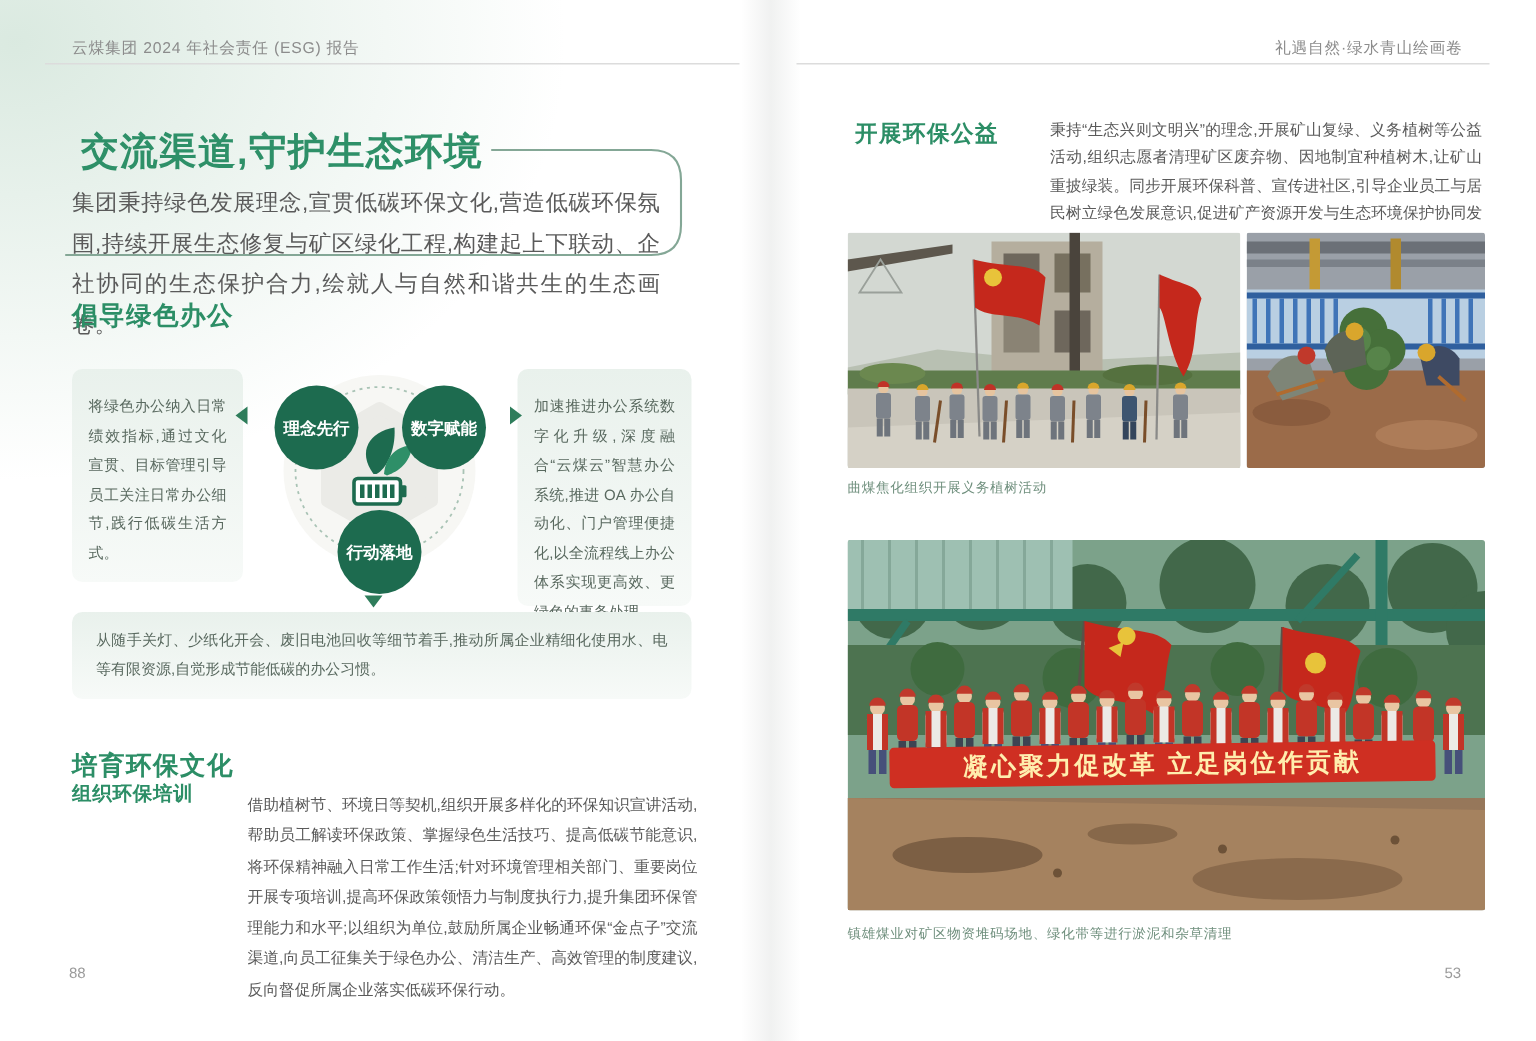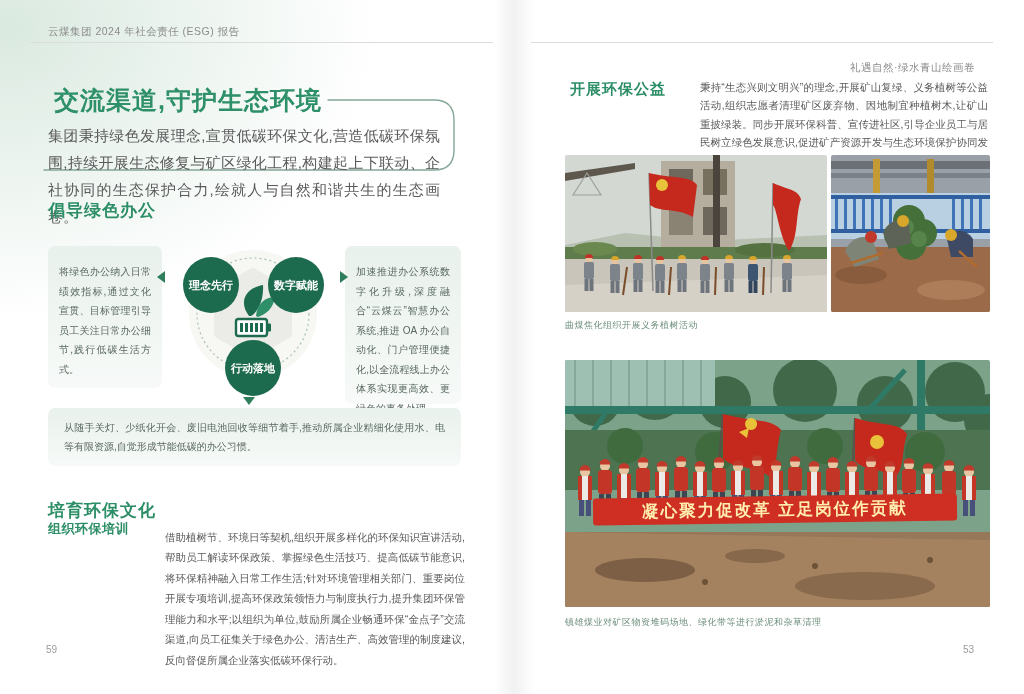--- a/index.html
+++ b/index.html
@@ -5,21 +5,21 @@
   html,body{margin:0;padding:0;background:#fff;}
   .spread{position:relative;width:1024px;height:694px;background:#ffffff;overflow:hidden;
           font-family:"Liberation Sans","DejaVu Sans",sans-serif;}
   .green-wash{position:absolute;left:0;top:0;width:512px;height:694px;pointer-events:none;
           background:radial-gradient(540px 430px at 2% 4%, rgba(188,216,199,0.55), rgba(188,216,199,0) 68%);}
   .fold{position:absolute;left:494px;top:0;width:40px;height:694px;pointer-events:none;
           background:linear-gradient(to right, rgba(110,120,115,0) 0%, rgba(110,120,115,0.10) 50%, rgba(110,120,115,0) 100%);}
 
   .hdr{position:absolute;top:25px;font-size:10.5px;color:#8c8c8c;letter-spacing:.5px;}
   .hdr-left{left:48px;}
-  .hdr-right{right:49px;margin-top:36px;}
+  .hdr-right{right:49px;}
   .hdr-rule{position:absolute;top:42px;height:1px;background:#dcdcdc;}
   .rule-l{left:30px;width:463px;}
   .rule-r{left:531px;width:462px;}
 
   .page-title{position:absolute;left:54px;top:84px;font-size:25px;font-weight:bold;color:#2e9068;letter-spacing:1px;}
   .title-border{position:absolute;left:40px;top:66px;}
   .intro{position:absolute;left:48px;top:122px;width:392px;font-size:15px;line-height:1.8;color:#5a5a5a;text-align:justify;}
 
   .sec-h{position:absolute;font-size:17px;font-weight:bold;color:#2c8e66;letter-spacing:1px;}
   .sub-h{position:absolute;font-size:13px;font-weight:bold;color:#2c8e66;letter-spacing:.5px;}
@@ -103,21 +103,21 @@
     <g>
       <circle cx="85" cy="130" r="28" fill="#1d6b4f"></circle>
       <text x="85" y="134" text-anchor="middle" font-size="11" font-weight="bold" fill="#ffffff">行动落地</text>
     </g>
   </svg>
 
   <div class="sec-h" style="left:48px;top:499px;">培育环保文化</div>
   <div class="sub-h" style="left:48px;top:520px;">组织环保培训</div>
   <div class="body-par train-body">借助植树节、环境日等契机,组织开展多样化的环保知识宣讲活动,帮助员工解读环保政策、掌握绿色生活技巧、提高低碳节能意识,将环保精神融入日常工作生活;针对环境管理相关部门、重要岗位开展专项培训,提高环保政策领悟力与制度执行力,提升集团环保管理能力和水平;以组织为单位,鼓励所属企业畅通环保“金点子”交流渠道,向员工征集关于绿色办公、清洁生产、高效管理的制度建议,反向督促所属企业落实低碳环保行动。</div>
 
-  <div class="pagenum pn-l">59</div>
+  <div class="pagenum pn-l">88</div>
 
   <div class="r-head">开展环保公益</div>
   <div class="body-par r-body" style="position:absolute;left:700px;top:78px;width:288px;">秉持“生态兴则文明兴”的理念,开展矿山复绿、义务植树等公益活动,组织志愿者清理矿区废弃物、因地制宜种植树木,让矿山重披绿装。同步开展环保科普、宣传进社区,引导企业员工与居民树立绿色发展意识,促进矿产资源开发与生态环境保护协同发展。</div>
 
   <div class="photo" style="left:565px;top:155px;width:262px;height:157px;">
     <svg width="262" height="157" viewBox="0 0 262 157">
       <defs>
         <g id="wk">
             <circle cx="0" cy="0" r="3.4" fill="#e6c49f"></circle>
             <path d="M-4,-1 a4,4 0 0 1 8,0 z" fill="#c03227"></path>

